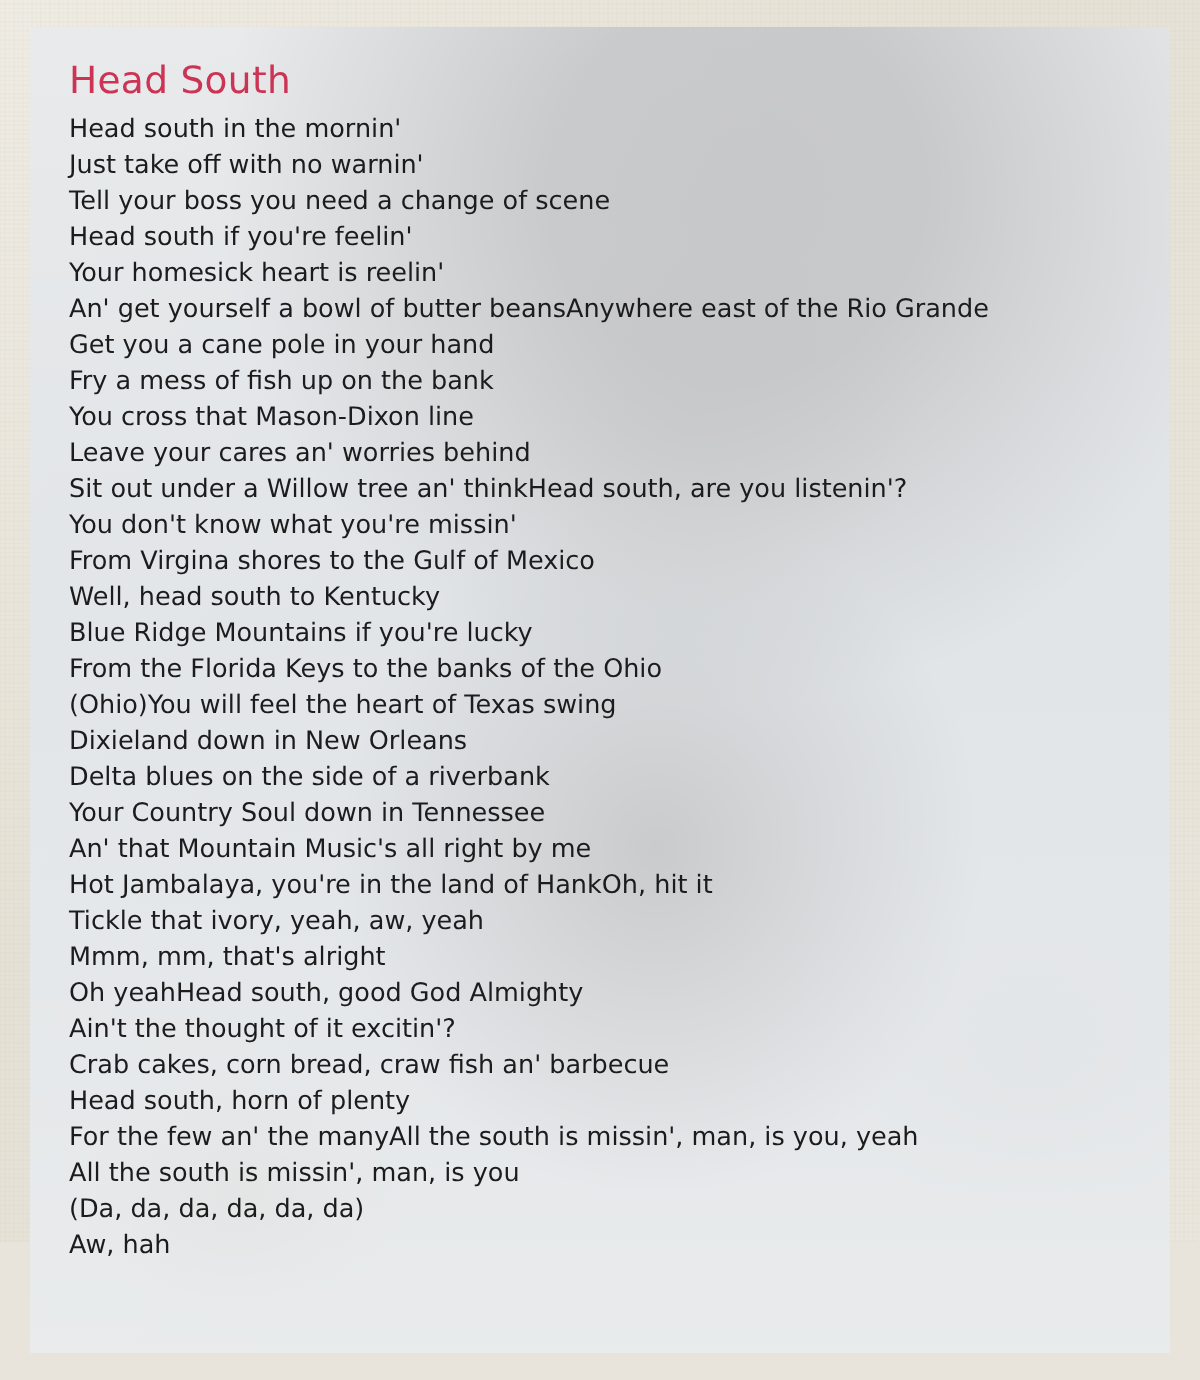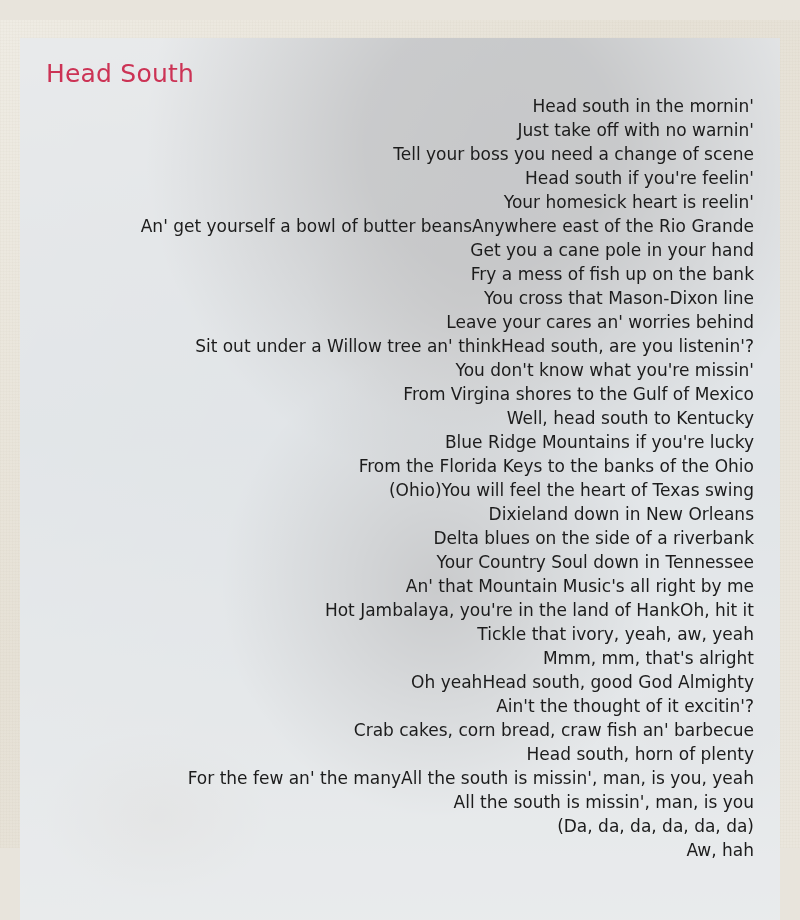--- a/index.html
+++ b/index.html
@@ -16,21 +16,20 @@
 
   
   .page {
     position: relative;
     width: 800px;
     height: 828px;
     box-sizing: border-box;
     padding: 18px 20px 18px 20px;
     background:
       linear-gradient(135deg, #efece4 0%, #e6e1d6 40%, #eae6dd 100%);
-    margin-top: 20px;
   }
   .page::before {
     content: "";
     position: absolute;
     inset: 0;
     background:
       repeating-linear-gradient(0deg, rgba(180,170,150,0.05) 0px, rgba(180,170,150,0.05) 1px, transparent 1px, transparent 3px),
       repeating-linear-gradient(90deg, rgba(180,170,150,0.05) 0px, rgba(180,170,150,0.05) 1px, transparent 1px, transparent 3px);
     pointer-events: none;
   }
@@ -100,21 +99,20 @@
     color: #3a6ea5;
     text-decoration: underline;
     cursor: pointer;
   }
 
   .lyrics {
     font-size: 17px;
     line-height: 24px;
     color: #1c1c1c;
     white-space: pre-wrap;
-    text-align: right;
   }
   .lyrics .line {
     min-height: 24px;
   }
 </style>
 </head>
 <body>
 
 <div class="page">
   <div class="panel">

